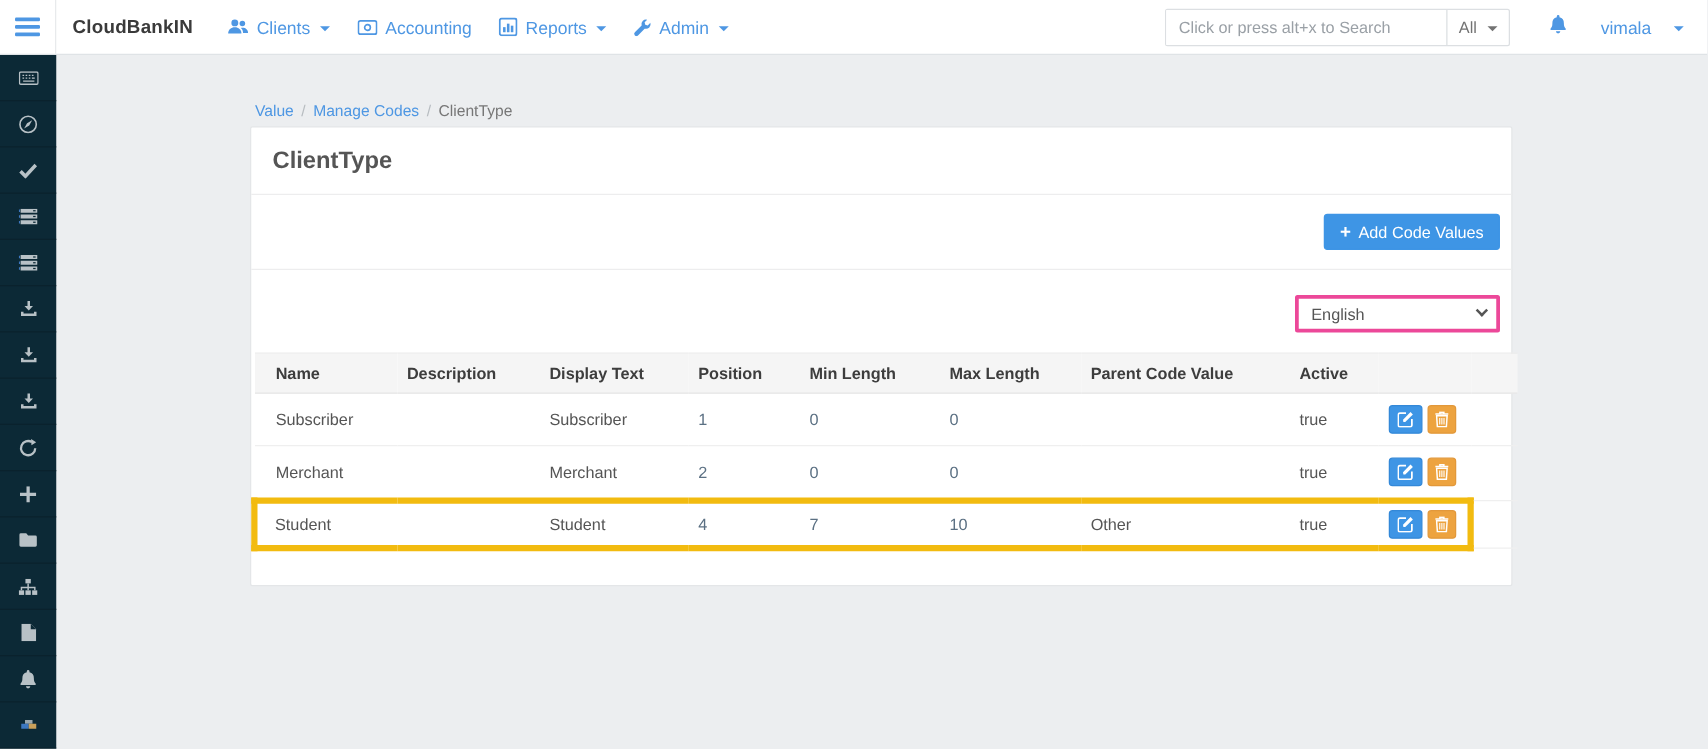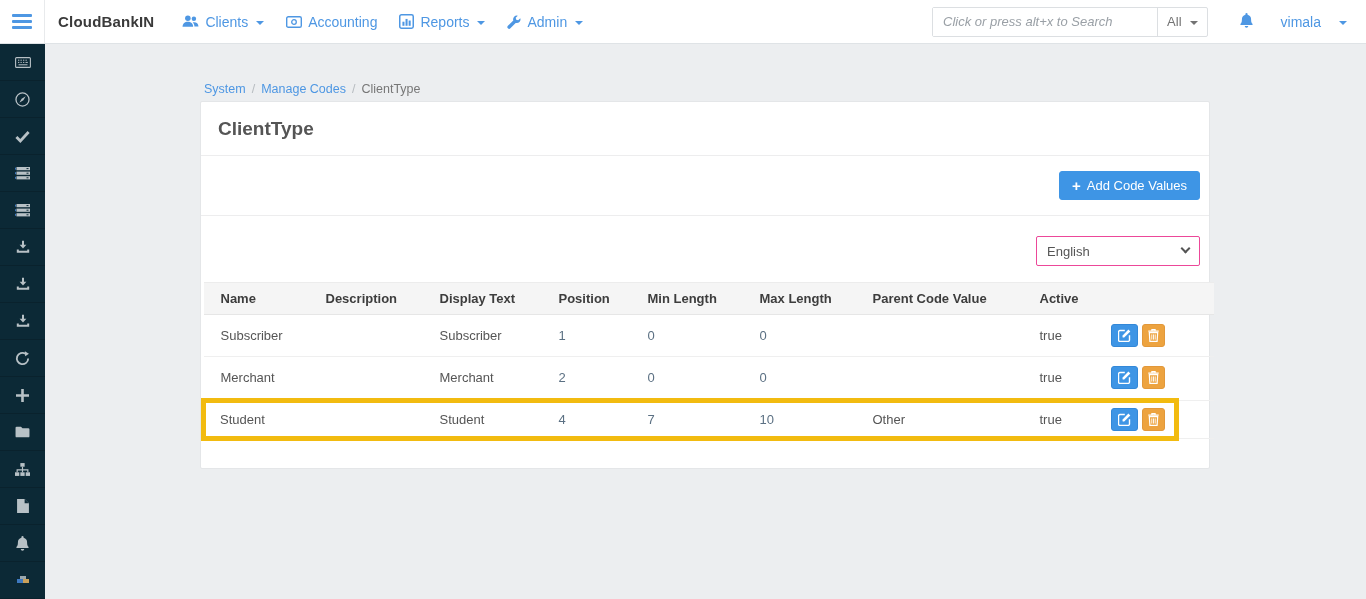--- a/index.html
+++ b/index.html
@@ -11,21 +11,21 @@
   .burger-cell { width:45px; height:100%; display:flex; align-items:center; justify-content:center; border-right:1px solid #e8eaec; cursor:pointer; }
   .burger { display:flex; flex-direction:column; gap:3px; }
   .burger span { width:20px; height:3px; background:#4e97e3; border-radius:1px; }
   .brand { font-size:15px; font-weight:bold; color:#3a3a3a; margin-left:13px; letter-spacing:.2px; }
   .nav { display:flex; align-items:center; margin-left:28px; gap:22px; }
   .nav-item { display:flex; align-items:center; gap:6px; color:#4e97e3; font-size:14px; cursor:pointer; }
   .nav-item svg { display:block; }
   .caret { display:inline-block; width:0; height:0; border-top:4px solid currentColor; border-left:4px solid transparent; border-right:4px solid transparent; margin-left:2px; margin-top:2px; }
   .topbar-right { margin-left:auto; display:flex; align-items:center; margin-right:19px; }
   .search-group { display:flex; align-items:stretch; border:1px solid #dcdfe2; border-radius:2px; height:30px; background:#fff; }
-  .search-input { border:none; outline:none; width:224px; padding:0 10px; font-size:13px; color:#555; font-family:inherit;font-style:italic; }
+  .search-input { border:none; outline:none; width:224px; padding:0 10px; font-size:13px; color:#555; font-family:inherit; }
   .search-input::placeholder { color:#9aa0a6; }
   .search-scope { display:flex; align-items:center; gap:6px; padding:0 9px; border-left:1px solid #dcdfe2; font-size:13px; color:#737373; cursor:pointer; }
   .bell-btn { margin-left:31px; color:#4e97e3; cursor:pointer; display:flex; }
   .user-menu { margin-left:27px; display:flex; align-items:center; color:#4e97e3; font-size:14px; cursor:pointer; gap:16px; }
 
   
   .layout { display:flex; height:555px; }
   .sidebar { width:45px; background:#0c2936; flex:none; }
   .side-item { height:37px; display:flex; align-items:center; justify-content:center; border-bottom:1px solid #0a222d; color:#b8c1c6; cursor:pointer; }
   .side-item svg { display:block; }
@@ -38,21 +38,21 @@
   .breadcrumb .current { color:#777; }
 
   
   .panel { width:1010px; background:#fff; border:1px solid #e4e6e8; border-radius:2px; }
   .panel-title { font-size:19px; color:#555; padding:16px 16px 15px 17px; border-bottom:1px solid #ededee; }
   .panel-actions { padding:15px 9px; border-bottom:1px solid #ededee; display:flex; justify-content:flex-end; }
   .btn-add { background:#3e95e5; color:#fff; border:1px solid #3e95e5; border-radius:3px; height:29px; padding:0 12px; font-size:13px; font-family:inherit; display:flex; align-items:center; gap:6px; cursor:pointer; }
   .btn-add .plus { font-weight:bold; font-size:15px; line-height:1; }
   .panel-lang { padding:20px 9px 16px; display:flex; justify-content:flex-end; }
   .select-wrap { position:relative; width:164px; }
-  .select-wrap select { width:100%; height:30px; border:1px solid #ec4899; border-radius:2px; background:#fff; font-size:13px; color:#555; padding:0 26px 0 10px; appearance:none; -webkit-appearance:none; font-family:inherit; cursor:pointer; }
+  .select-wrap select { width:100%; height:30px; border:3px solid #ec4899; border-radius:2px; background:#fff; font-size:13px; color:#555; padding:0 26px 0 10px; appearance:none; -webkit-appearance:none; font-family:inherit; cursor:pointer; }
   .select-wrap .chev { position:absolute; right:11px; top:9px; width:7px; height:7px; border-right:2px solid #555; border-bottom:2px solid #555; transform:rotate(45deg); pointer-events:none; }
 
   
   table { width:100%; border-collapse:collapse; font-size:13px; table-layout:fixed; }
   thead th { background:#f5f5f5; color:#3d3d3d; font-weight:bold; text-align:left; padding:8px; border-top:1px solid #ececec; border-bottom:1px solid #e6e6e6; }
   thead th:first-child { padding-left:17px; }
   tbody td { padding:13px 8px; border-bottom:1px solid #efefef; color:#555; vertical-align:middle; }
   tbody td:first-child { padding-left:17px; }
   td.num { color:#5b7083; }
   .actions-cell { padding-top:8px; padding-bottom:8px; white-space:nowrap; }
@@ -281,21 +281,21 @@
             <rect x="4" y="0" width="6" height="3" fill="#9aa7ad"></rect>
             <rect x="1" y="3" width="6" height="4" fill="#3d78c0"></rect>
             <rect x="7" y="3" width="6" height="4" fill="#c9a05a"></rect>
           </svg>
         </span>
       </div>
   </aside>
 
   <main class="main">
     <div class="breadcrumb">
-      <a>System</a><span class="sep">/</span><a>Manage Codes</a><span class="sep">/</span><span class="current">ClientType</span>
+      <a>Value</a><span class="sep">/</span><a>Manage Codes</a><span class="sep">/</span><span class="current">ClientType</span>
     </div>
 
     <section class="panel">
       <h1 class="panel-title">ClientType</h1>
 
       <div class="panel-actions">
         <button class="btn-add">
           <span class="plus">+</span>
             <span>Add Code Values</span>
         </button>

